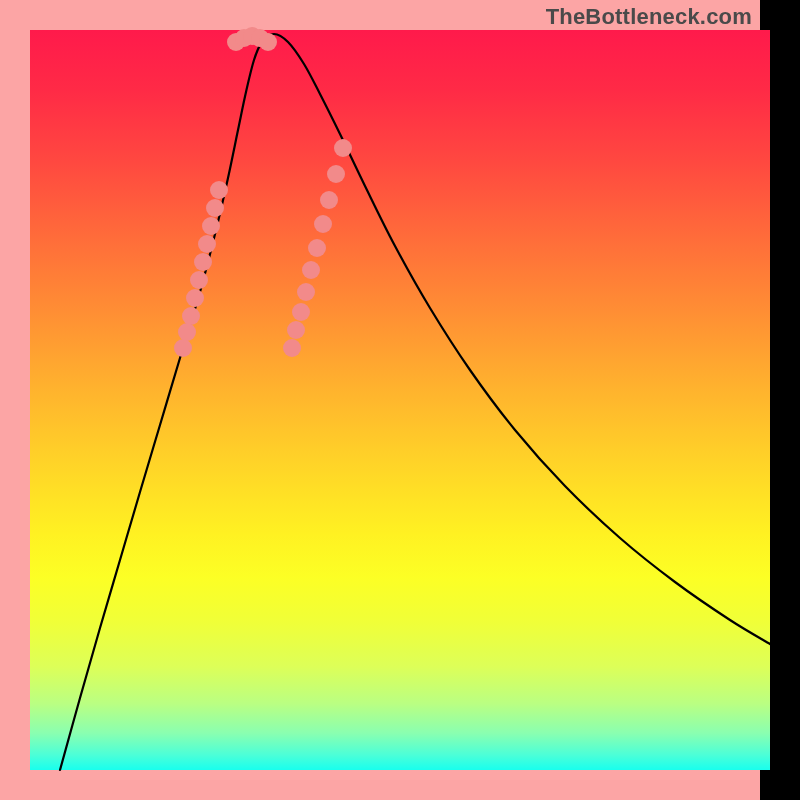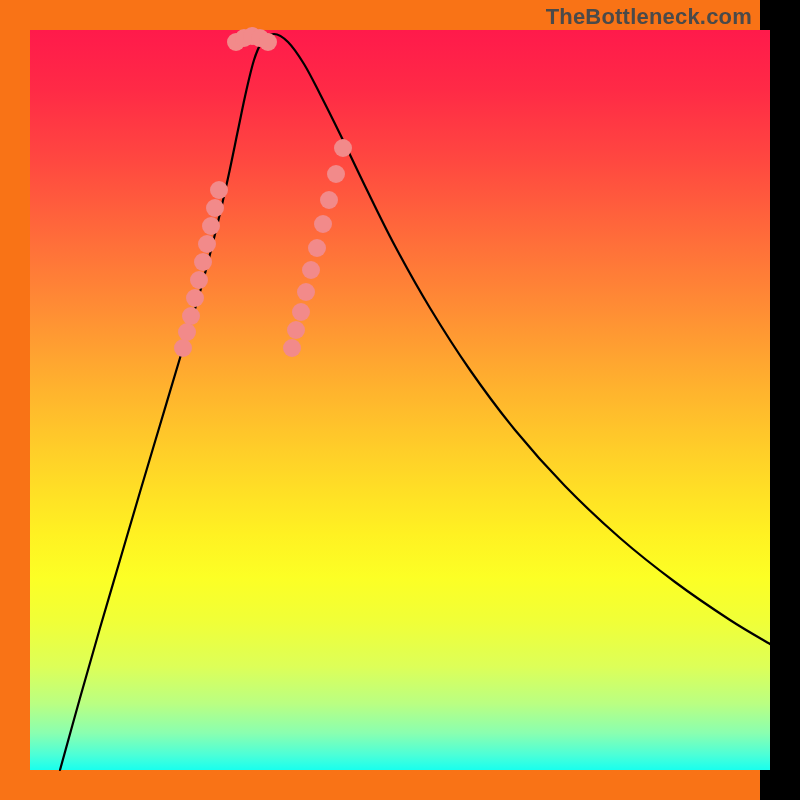--- a/index.html
+++ b/index.html
@@ -10,21 +10,21 @@
     overflow: hidden;
     background: #000;
     font-family: Arial, Helvetica, sans-serif;
   }
   .frame {
     position: absolute;
     top: 0;
     left: 0;
     width: 760px;
     height: 800px;
-    background: #f97316;
+    background: #fca5a5;
   }
   .plot {
     position: absolute;
     top: 30px;
     left: 30px;
     width: 740px;
     height: 740px;
   }
   .gradient-bg {
     position: absolute;

